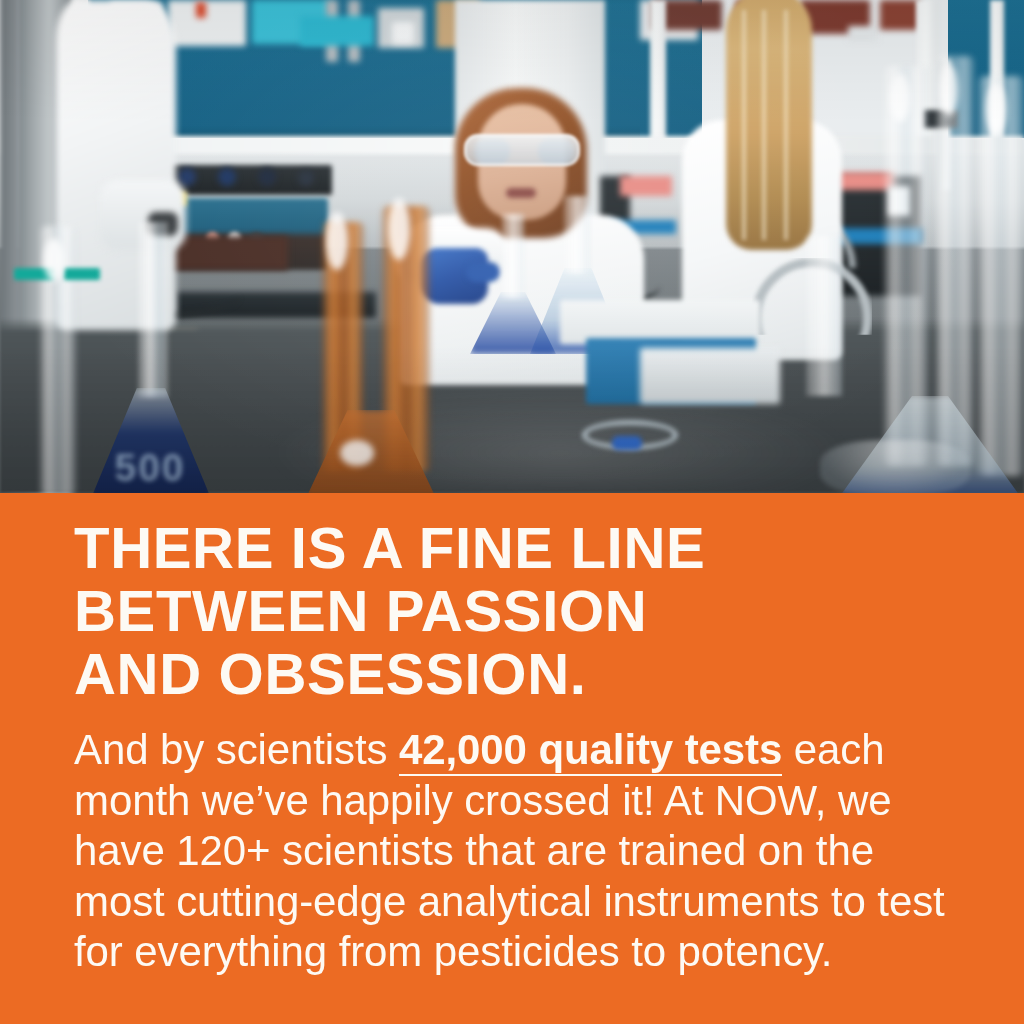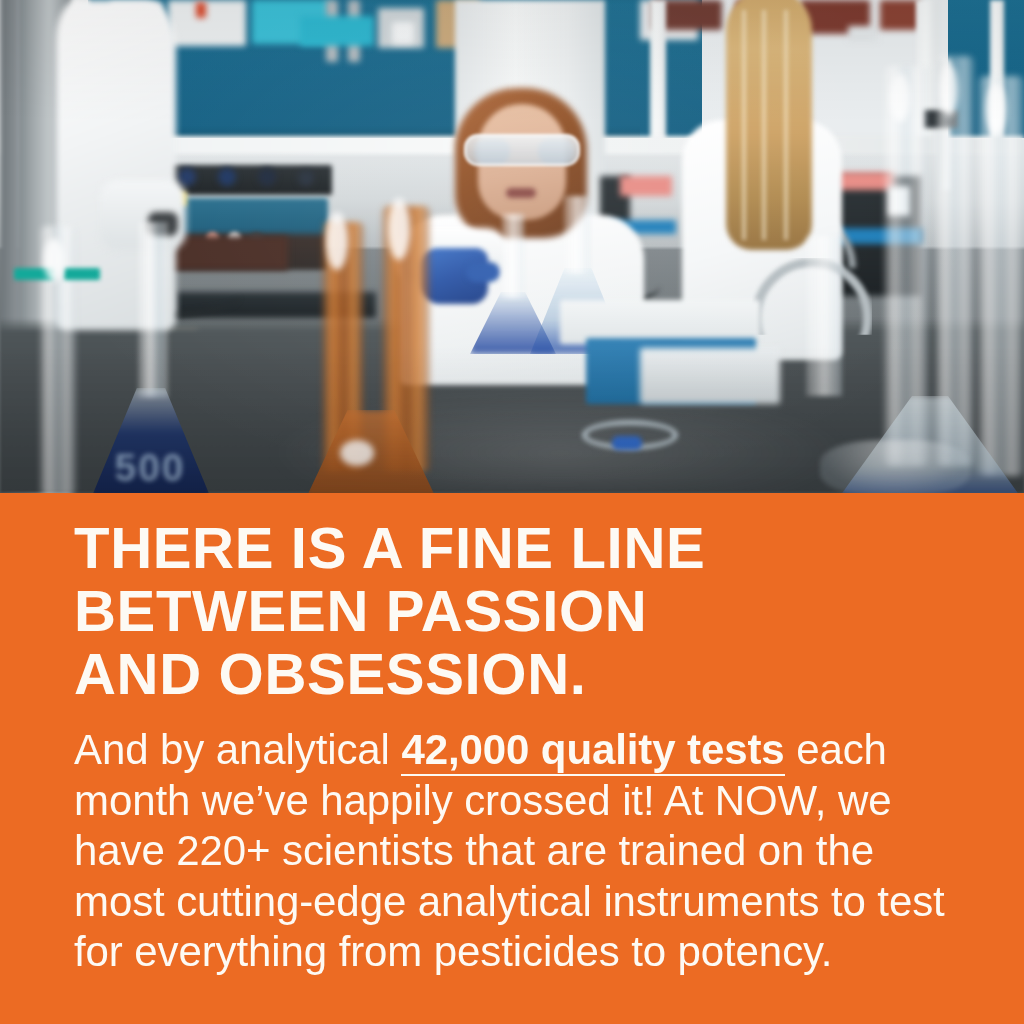--- a/index.html
+++ b/index.html
@@ -611,16 +611,16 @@
   </div>
 
   <div id="panel">
 
     <div id="headline">
       <span class="hl-line">THERE IS A FINE LINE</span>
       <span class="hl-line">BETWEEN PASSION</span>
       <span class="hl-line">AND OBSESSION.</span>
     </div>
 
-    <p id="body"><span>And by analytical </span><span class="strong">42,000 quality tests</span><span> each month we’ve happily crossed it! At NOW, we have 220+ scientists that are trained on the most cutting-edge analytical instruments to test for everything from pesticides to potency.</span></p>
+    <p id="body"><span>And by scientists </span><span class="strong">42,000 quality tests</span><span> each month we’ve happily crossed it! At NOW, we have 120+ scientists that are trained on the most cutting-edge analytical instruments to test for everything from pesticides to potency.</span></p>
 
   </div>
 </div>
 
 </body></html>

